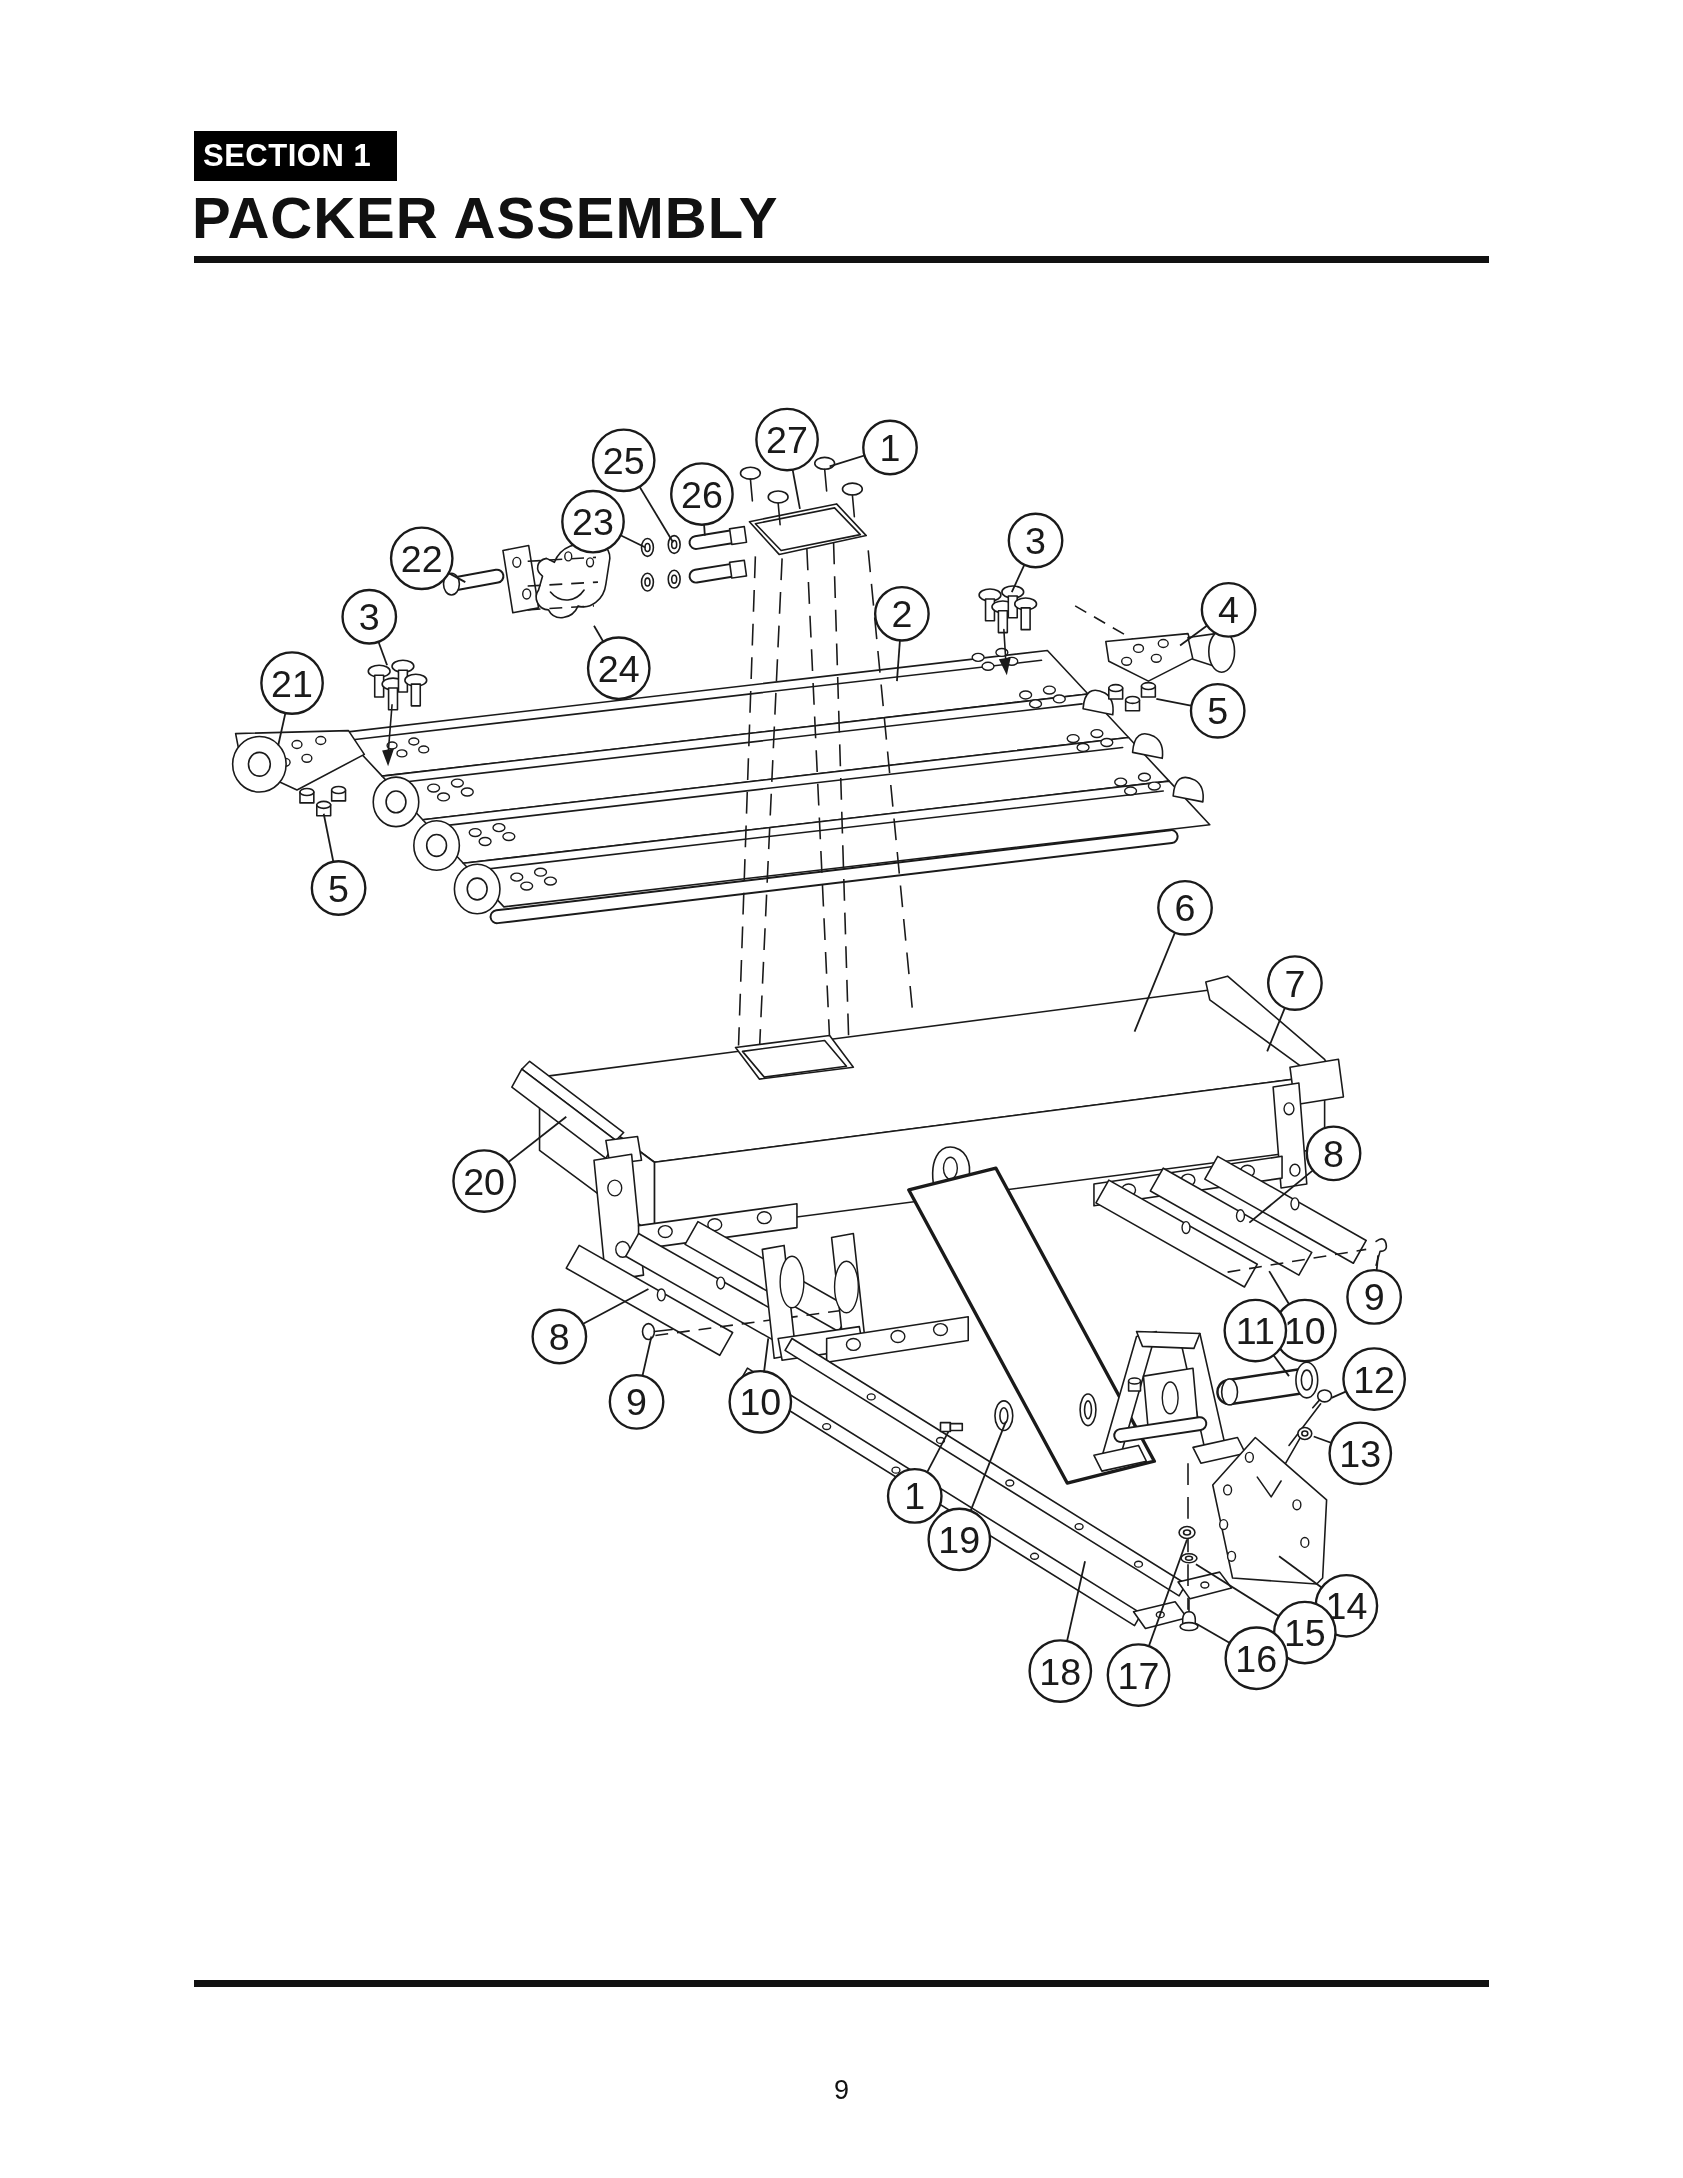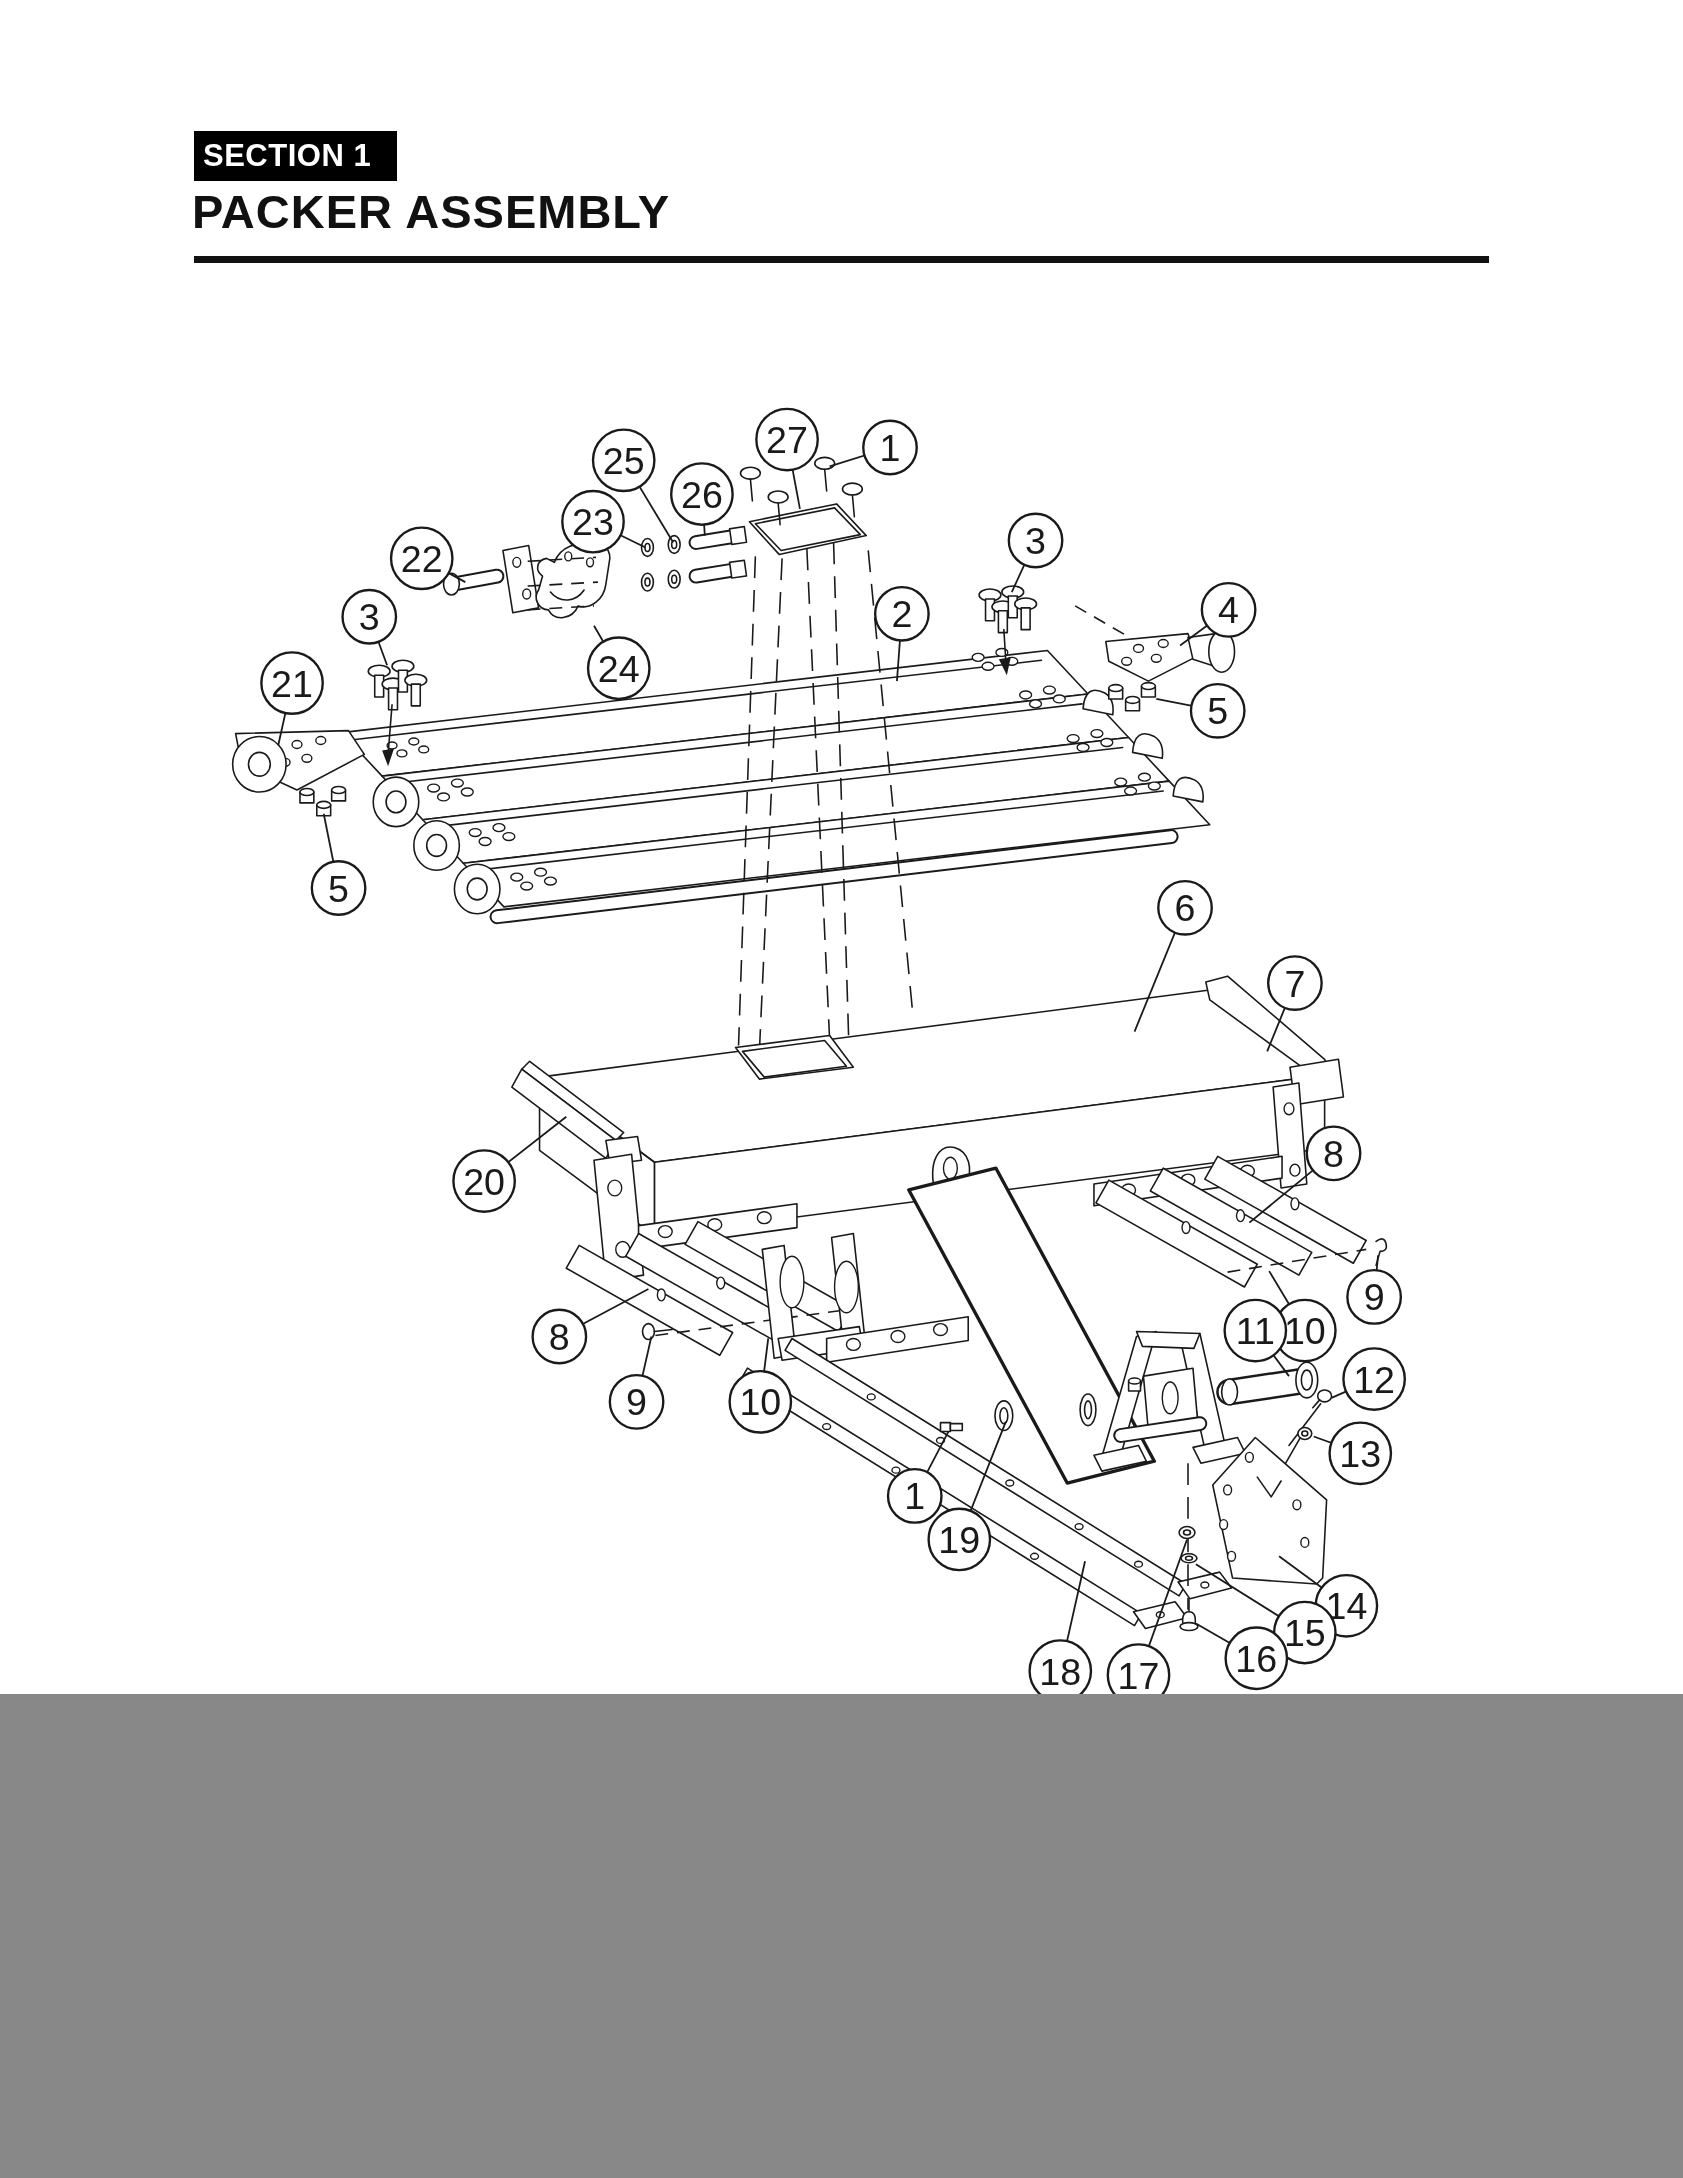--- a/index.html
+++ b/index.html
@@ -1,20 +1,20 @@
 <!DOCTYPE html>
 <html><head>
 <meta charset="utf-8">
 <style>
   html,body{margin:0;padding:0;background:#888;}
-  #page{position:relative;width:1683px;height:1694px;background:#fff;overflow:hidden;
+  #page{position:relative;width:1683px;height:2178px;background:#fff;overflow:hidden;
         font-family:"Liberation Sans",sans-serif;color:#111;}
   #section-badge{position:absolute;left:194px;top:131px;background:#000;color:#fff;
         font-size:31px;font-weight:bold;padding:7px 26px 7px 9px;letter-spacing:0.5px;}
-  #page-title{position:absolute;left:192px;top:184px;font-size:47px;font-weight:bold;letter-spacing:1px;}
+  #page-title{position:absolute;left:192px;top:184px;font-size:58px;font-weight:bold;letter-spacing:1px;}
   .rule{position:absolute;left:194px;width:1295px;height:7px;background:#111;}
   #rule-top{top:256px;}
   #rule-bottom{top:1980px;}
   #page-number{position:absolute;left:194px;top:2075px;width:1295px;text-align:center;font-size:27px;}
   svg{position:absolute;left:0;top:0;}
   svg text{font-family:"Liberation Sans",sans-serif;}
   .ln{fill:none;stroke:#1a1a1a;stroke-width:1.6;stroke-linejoin:round;stroke-linecap:round;}
   .pw{fill:#fff;stroke:#1a1a1a;stroke-width:1.6;stroke-linejoin:round;}
   .thk{fill:#fff;stroke:#1a1a1a;stroke-width:3.4;stroke-linejoin:round;}
   .dash{fill:none;stroke:#1a1a1a;stroke-width:1.6;stroke-dasharray:22 12;}

